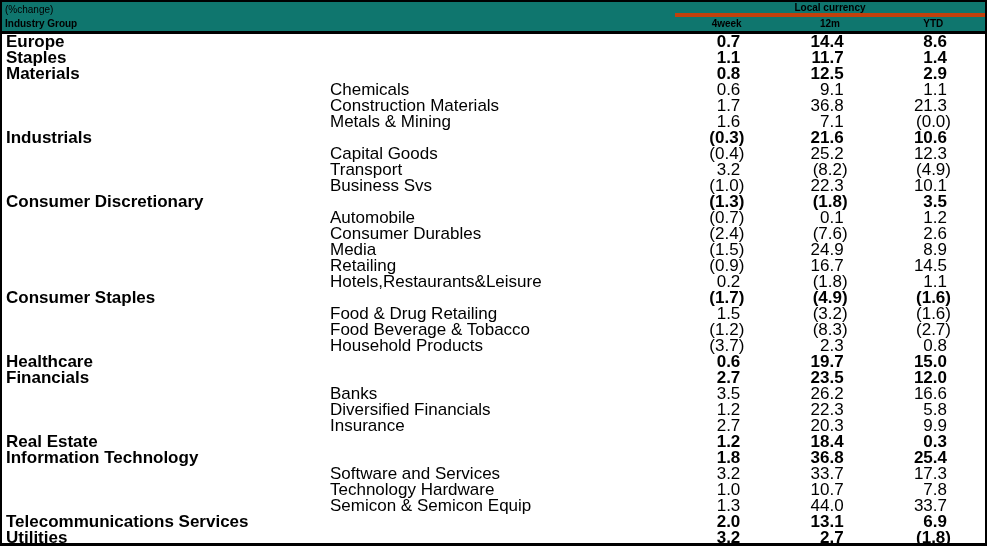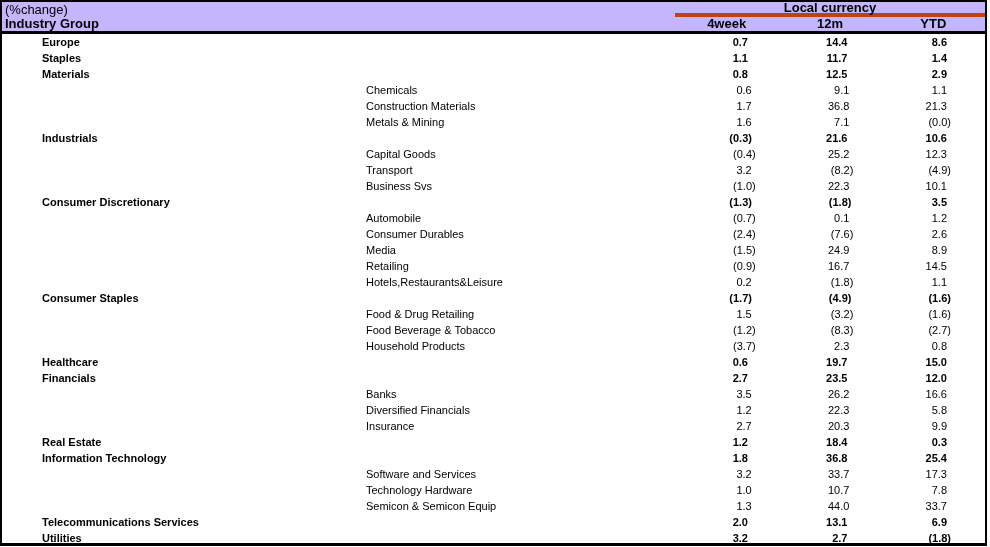--- a/index.html
+++ b/index.html
@@ -9,36 +9,36 @@
     width:987px;height:546px;
     box-sizing:border-box;
     border:2px solid #000;
     border-bottom-width:3px;
     background:#fff;
     overflow:hidden;
   }
   
   .thead{
     height:29px;
-    background:#c4b5fd;
+    background:#0f766e;
     border-bottom:3px solid #000;
     display:flex;flex-direction:column;
-    font-size:13px;
+    font-size:10px;
   }
   .hrow{display:flex;flex:1;min-height:0;}
   .hrow1-left{width:673px;display:flex;align-items:center;padding-left:3px;box-sizing:border-box;}
   .hrow1-right{
     width:310px;display:flex;align-items:center;justify-content:center;
     font-weight:bold;border-bottom:4px solid #c2410c;box-sizing:border-box;
   }
   .hrow2-left{width:673px;display:flex;align-items:center;padding-left:3px;box-sizing:border-box;font-weight:bold;}
   .hrow2-right{width:310px;display:flex;}
   .hcol{flex:1;display:flex;align-items:center;justify-content:center;font-weight:bold;}
   
-  .tbody{font-size:11px;padding-left:36px;}
+  .tbody{font-size:17px;}
   .trow{display:flex;height:16px;align-items:center;}
   .trow.bold{font-weight:bold;}
   .tlabel{width:673px;box-sizing:border-box;padding-left:4px;white-space:nowrap;overflow:hidden;}
   .tlabel.sub{padding-left:328px;}
   .vals{width:310px;display:flex;}
   .vcell{
     flex:1;display:flex;justify-content:flex-end;align-items:center;
     box-sizing:border-box;padding-right:38px;white-space:nowrap;
   }
   .vcell .num.paren{margin-right:-4px;}

